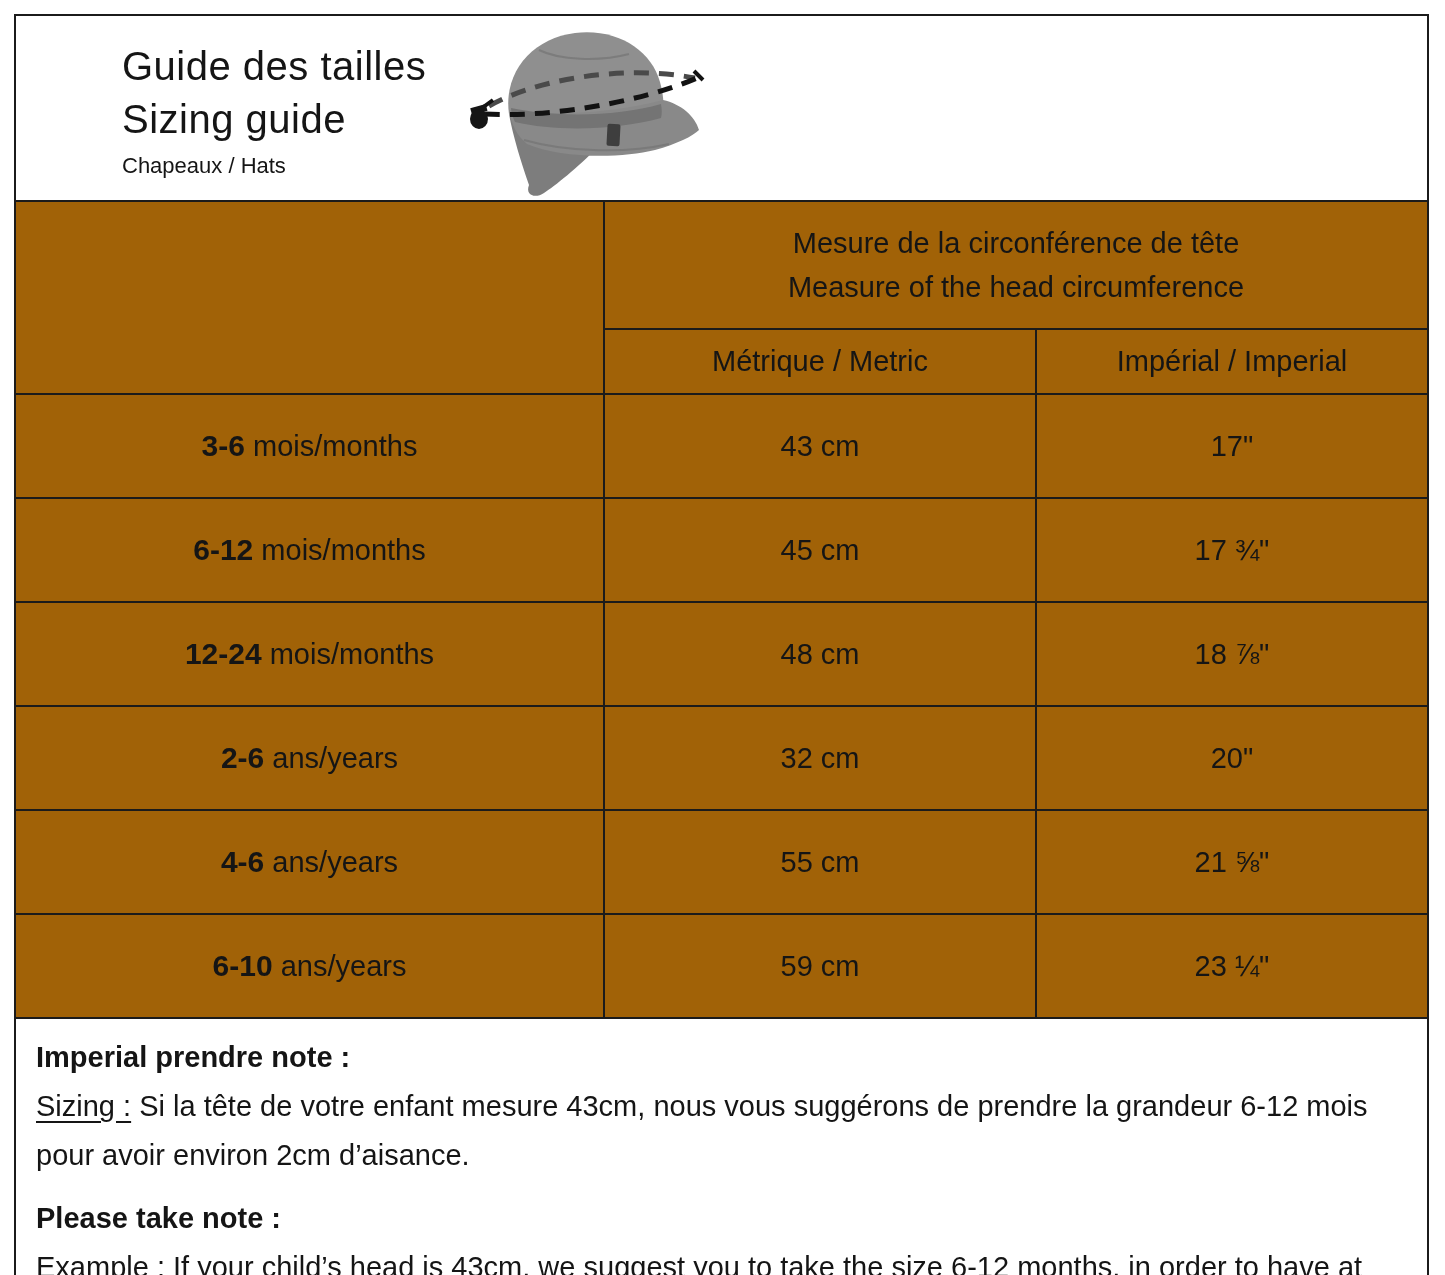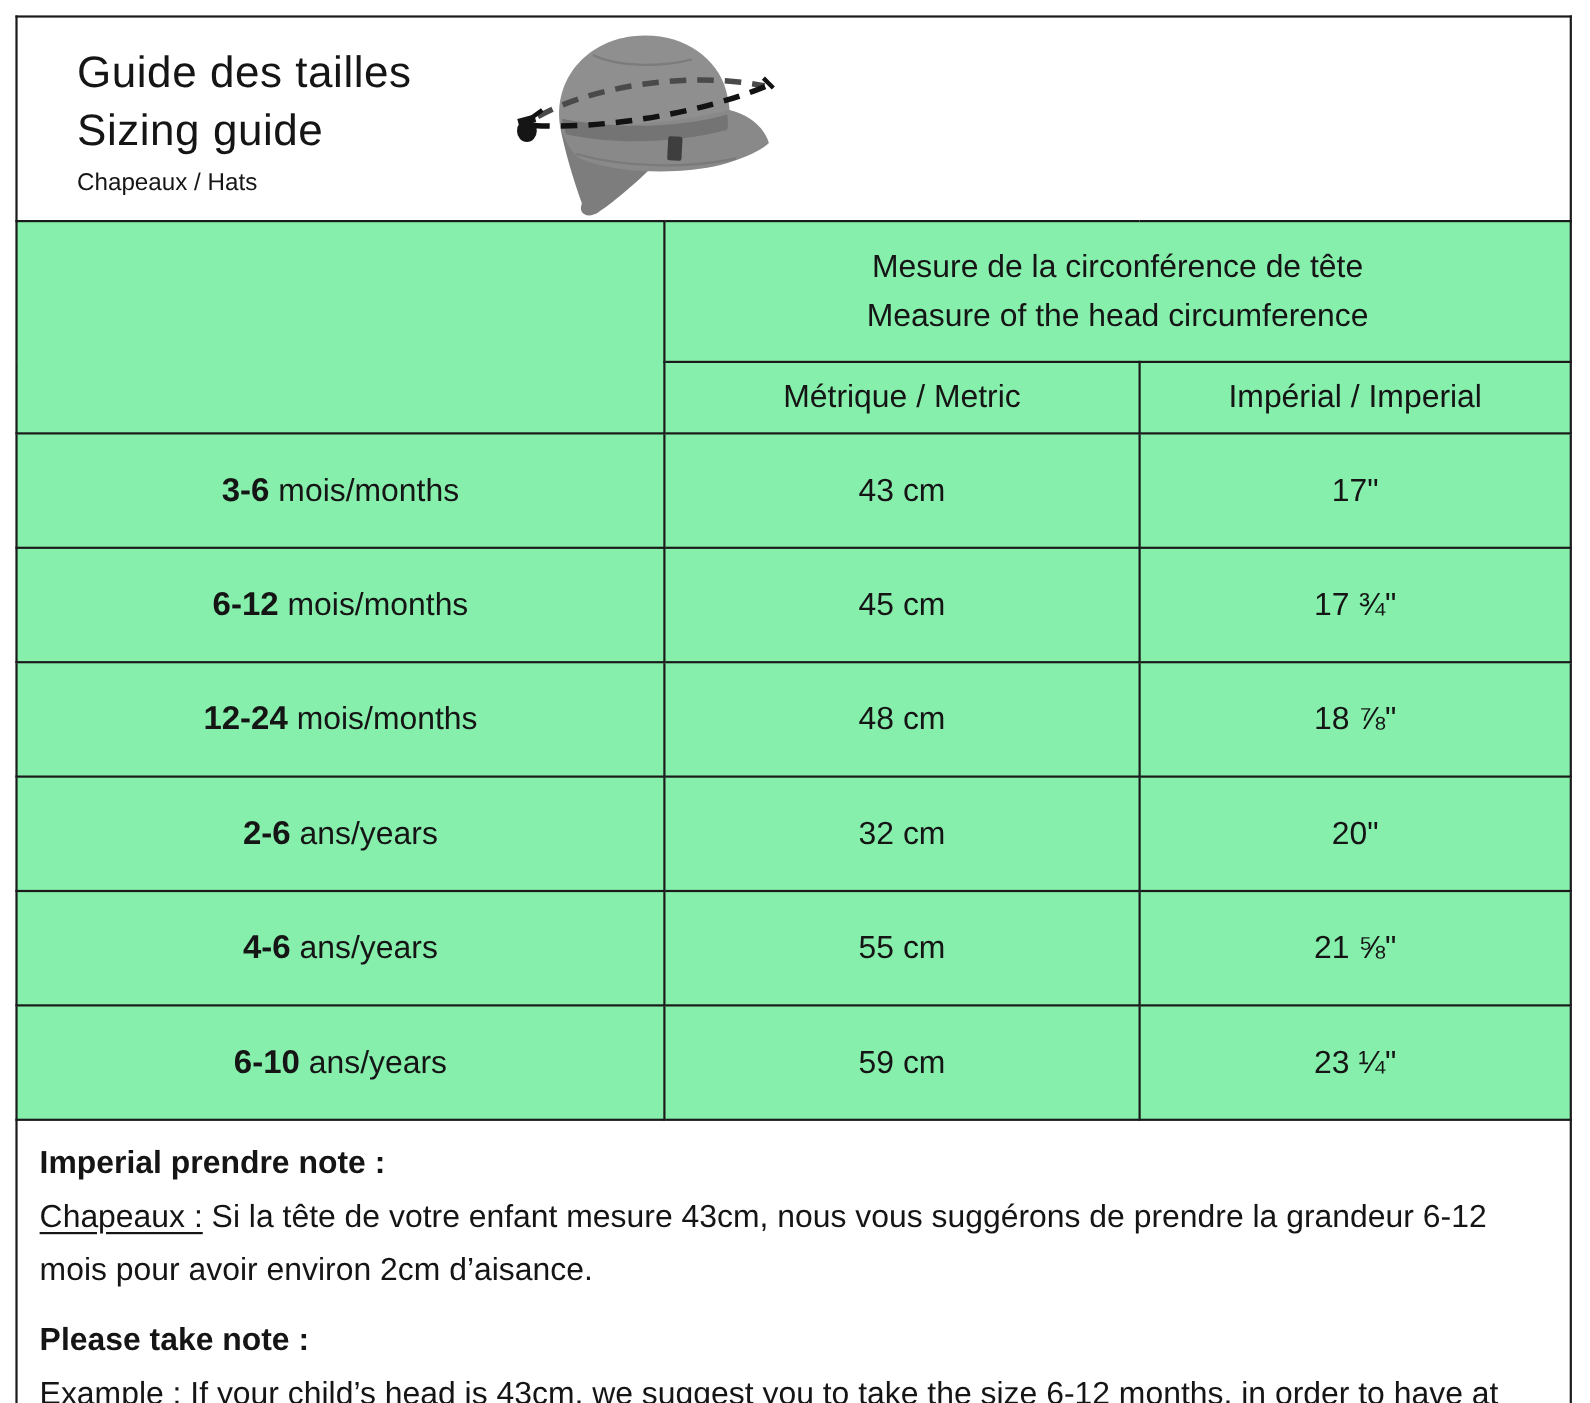--- a/index.html
+++ b/index.html
@@ -16,21 +16,21 @@
     width: 1415px;
   }
   
   .header-box {
     position: relative;
     height: 186px;
     border: 2px solid #1b1b1b;
     border-bottom: none;
     background: #fff;
   }
-  .titles { padding: 24px 0 0 54px; }
+  .titles { padding: 24px 0 0 106px; }
   .title-line {
     font-size: 40px;
     line-height: 53px;
     letter-spacing: 0.5px;
   }
   .subtitle-line {
     font-size: 22px;
     line-height: 40px;
   }
   .hat-wrap {
@@ -44,21 +44,21 @@
     border-collapse: collapse;
     table-layout: fixed;
   }
   table.size-table th, table.size-table td {
     border: 2px solid #1b1b1b;
     text-align: center;
     vertical-align: middle;
     font-weight: normal;
     font-size: 29px;
     padding: 0;
-    background: #86efac;
+    background: #a16207;
   }
   .col-size { width: 589px; }
   .col-metric { width: 432px; }
   .col-imperial { width: auto; }
   tr.merged-header-row th { height: 128px; }
   tr.units-header-row th { height: 65px; }
   tr.data-row td { height: 104px; }
   .hdr-line { line-height: 44px; }
   .size-bold { font-weight: bold; font-size: 30px; }
   
@@ -164,18 +164,18 @@
       <tr class="data-row">
         <td><span class="size-bold">6-10</span> <span>ans/years</span></td>
         <td>59 cm</td>
         <td>23 ¼"</td>
       </tr>
     </tbody>
   </table>
 
   <div class="notes">
     <p class="note-title">Imperial prendre note :</p>
-    <p><span class="note-lead">Chapeaux :</span><span> Si la tête de votre enfant mesure 43cm, nous vous suggérons de prendre la grandeur 6-12 mois pour avoir environ 2cm d’aisance.</span></p>
+    <p><span class="note-lead">Sizing :</span><span> Si la tête de votre enfant mesure 43cm, nous vous suggérons de prendre la grandeur 6-12 mois pour avoir environ 2cm d’aisance.</span></p>
     <p class="note-title en">Please take note :</p>
     <p><span class="note-lead">Example :</span><span> If your child’s head is 43cm, we suggest you to take the size 6-12 months, in order to have at least 2cm of ease.</span></p>
   </div>
 
 </div>
 
 </body></html>

